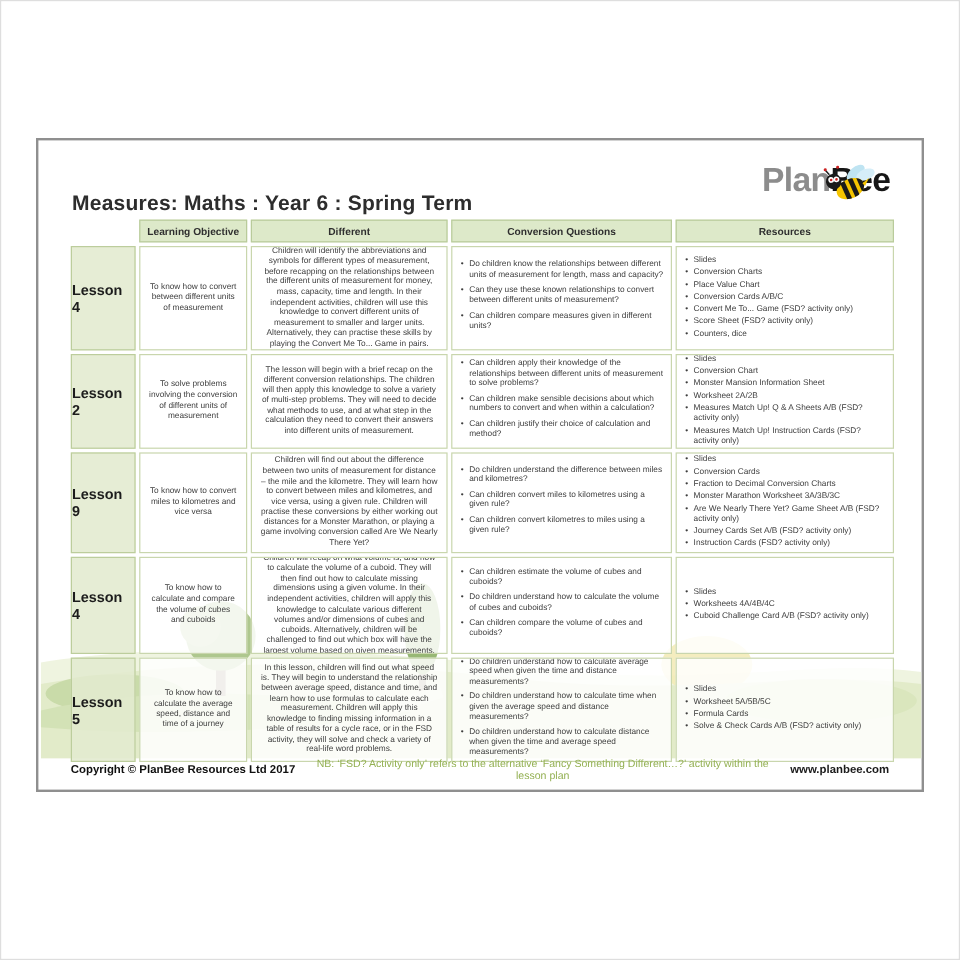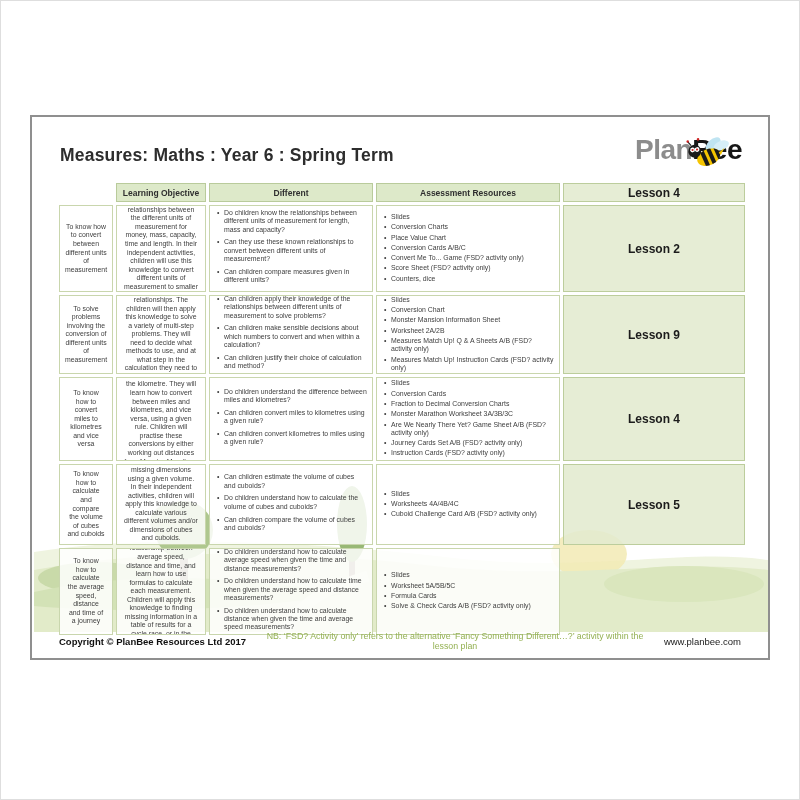--- a/index.html
+++ b/index.html
@@ -2,21 +2,21 @@
 <html><head>
 <meta charset="utf-8">
 <style>
   * { margin:0; padding:0; box-sizing:border-box; }
   html,body { width:800px; height:800px; background:#ffffff; font-family:"Liberation Sans",sans-serif; }
   body { position:relative; outline:1px solid #dedede; outline-offset:-1px; overflow:hidden; }
 
   .card { position:absolute; left:30px; top:115px; width:740px; height:545px;
           background:#fff; border:2px solid #8f8f8f; overflow:hidden; }
 
-  .title { position:absolute; left:28px; top:28px; font-size:17.5px; font-weight:bold;
+  .title { position:absolute; left:28px; top:42px; font-size:17.5px; font-weight:bold;
            color:#2d2d2d; letter-spacing:.2px; }
 
   .logo { position:absolute; right:26px; top:17px; font-size:28px; letter-spacing:-.5px; white-space:nowrap; }
   .logo .plan { color:#8c8c8c; font-weight:700; }
   .logo .bee  { color:#161616; font-weight:bold; }
   .bee-svg { position:absolute; right:12px; top:1px; width:46px; height:36px; transform:rotate(-6deg); }
 
   .scene { position:absolute; left:2px; bottom:26px; width:734px; height:158px; opacity:.9; }
 
   .grid { position:absolute; left:27px; top:66px; width:686px; display:grid;
@@ -36,21 +36,21 @@
   .list ul{ list-style:none; }
   .list li{ position:relative; padding-left:7px; line-height:1.2; }
   .list li::before { content:"•"; position:absolute; left:0; top:0; }
   .q li { margin-bottom:4.5px; }
   .r li { margin-bottom:2px; }
 
   .footer { position:absolute; left:27px; right:27px; bottom:7px; display:flex;
             align-items:center; gap:10px; z-index:2; }
   .copyright { font-weight:bold; font-size:9.5px; color:#101010; white-space:nowrap; }
   .note      { flex:1; text-align:center; font-size:8.8px; color:#93b052; }
-  .website   { font-weight:normal; font-size:9.5px; color:#1b1b1b; white-space:nowrap; }
+  .website   { font-weight:bold; font-size:9.5px; color:#1b1b1b; white-space:nowrap; }
 </style>
 </head>
 <body>
 
 <div class="card">
 
   <div class="title">Measures: Maths : Year 6 : Spring Term</div>
 
   <div class="logo">
     <span class="plan">Plan</span><span class="bee">Bee</span>
@@ -95,21 +95,22 @@
     <circle cx="133" cy="48" r="17" fill="#b4cc90"></circle>
     <rect x="315" y="80" width="6" height="26" fill="#9b8a74"></rect>
     <ellipse cx="318" cy="50" rx="15" ry="38" fill="#8db167"></ellipse>
     <path d="M250,158 C268,124 300,112 334,102" stroke="#e9edd2" stroke-width="11" fill="none" opacity="0.9"></path>
   </svg>
 
   <div class="grid" id="lesson-grid">
     <div class="spacer"></div>
     <div class="hcell">Learning Objective</div>
     <div class="hcell">Different</div>
-    <div class="hcell">Assessment Resources</div>
+    <div class="hcell">Conversion Questions</div>
+    <div class="hcell">Resources</div>
 
   <div class="lesson">Lesson 4</div>
   <div class="cell center">To know how to convert between different units of measurement</div>
   <div class="cell center">Children will identify the abbreviations and symbols for different types of measurement, before recapping on the relationships between the different units of measurement for money, mass, capacity, time and length. In their independent activities, children will use this knowledge to convert different units of measurement to smaller and larger units. Alternatively, they can practise these skills by playing the Convert Me To... Game in pairs.</div>
   <div class="cell list q">
     <ul>
           <li>Do children know the relationships between different units of measurement for length, mass and capacity?</li>
           <li>Can they use these known relationships to convert between different units of measurement?</li>
           <li>Can children compare measures given in different units?</li>
         </ul>

